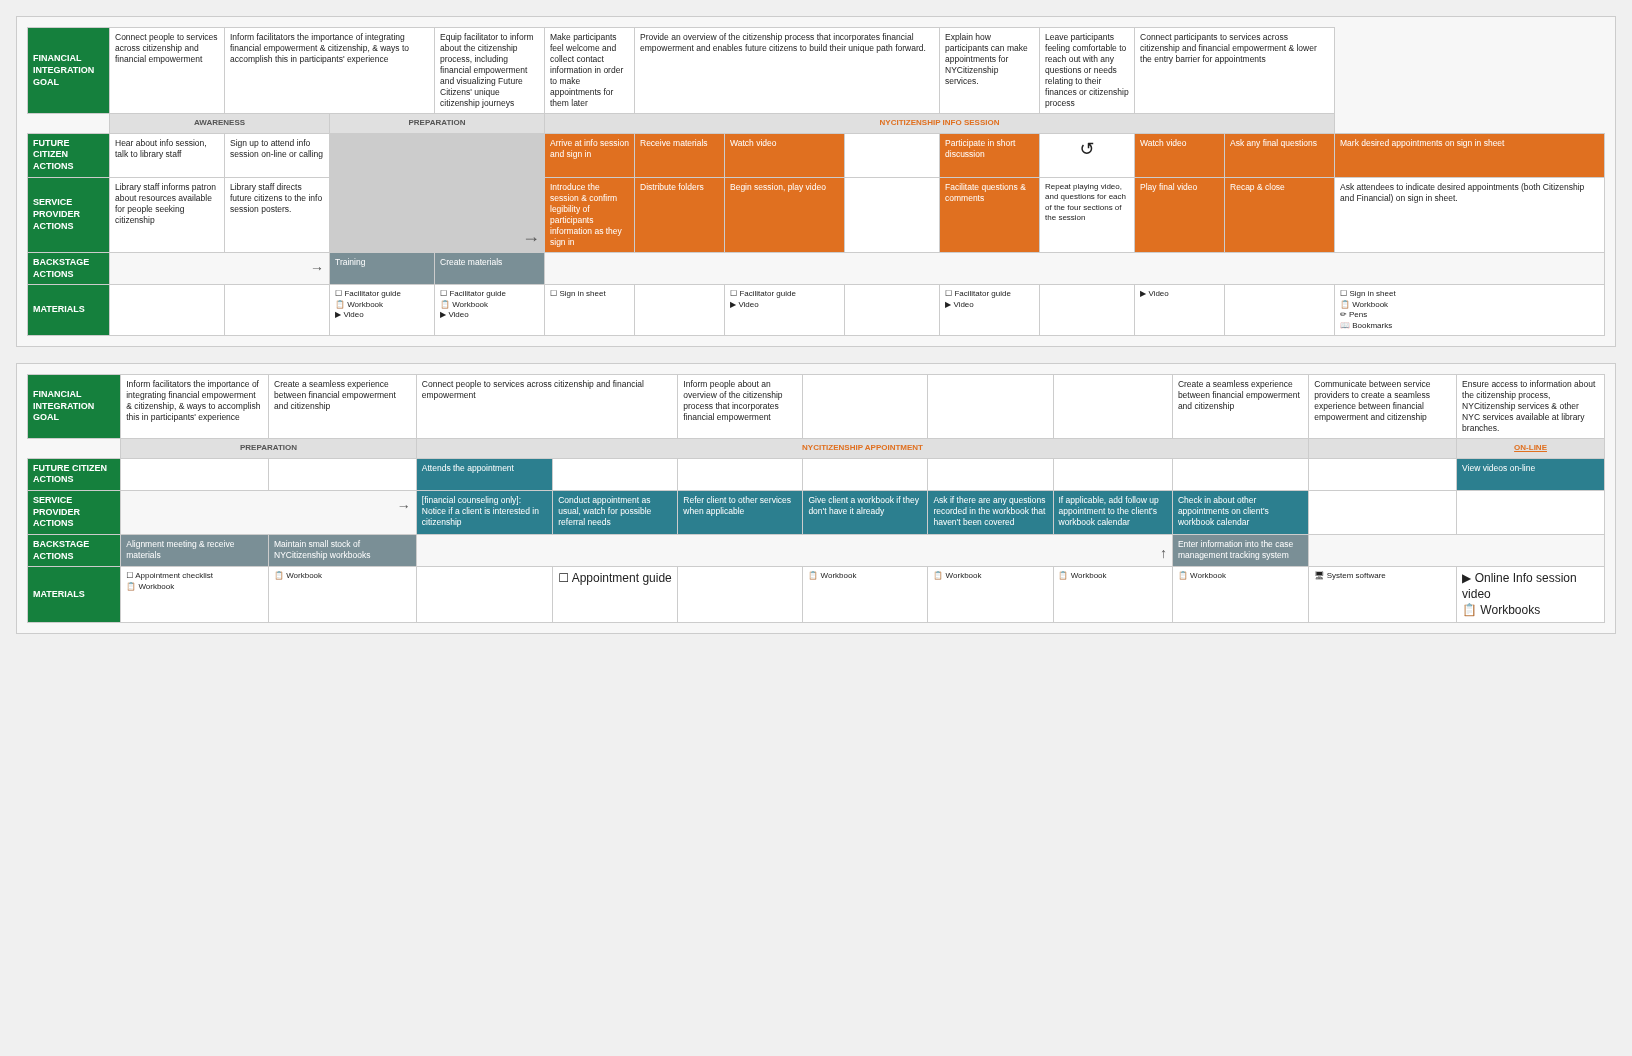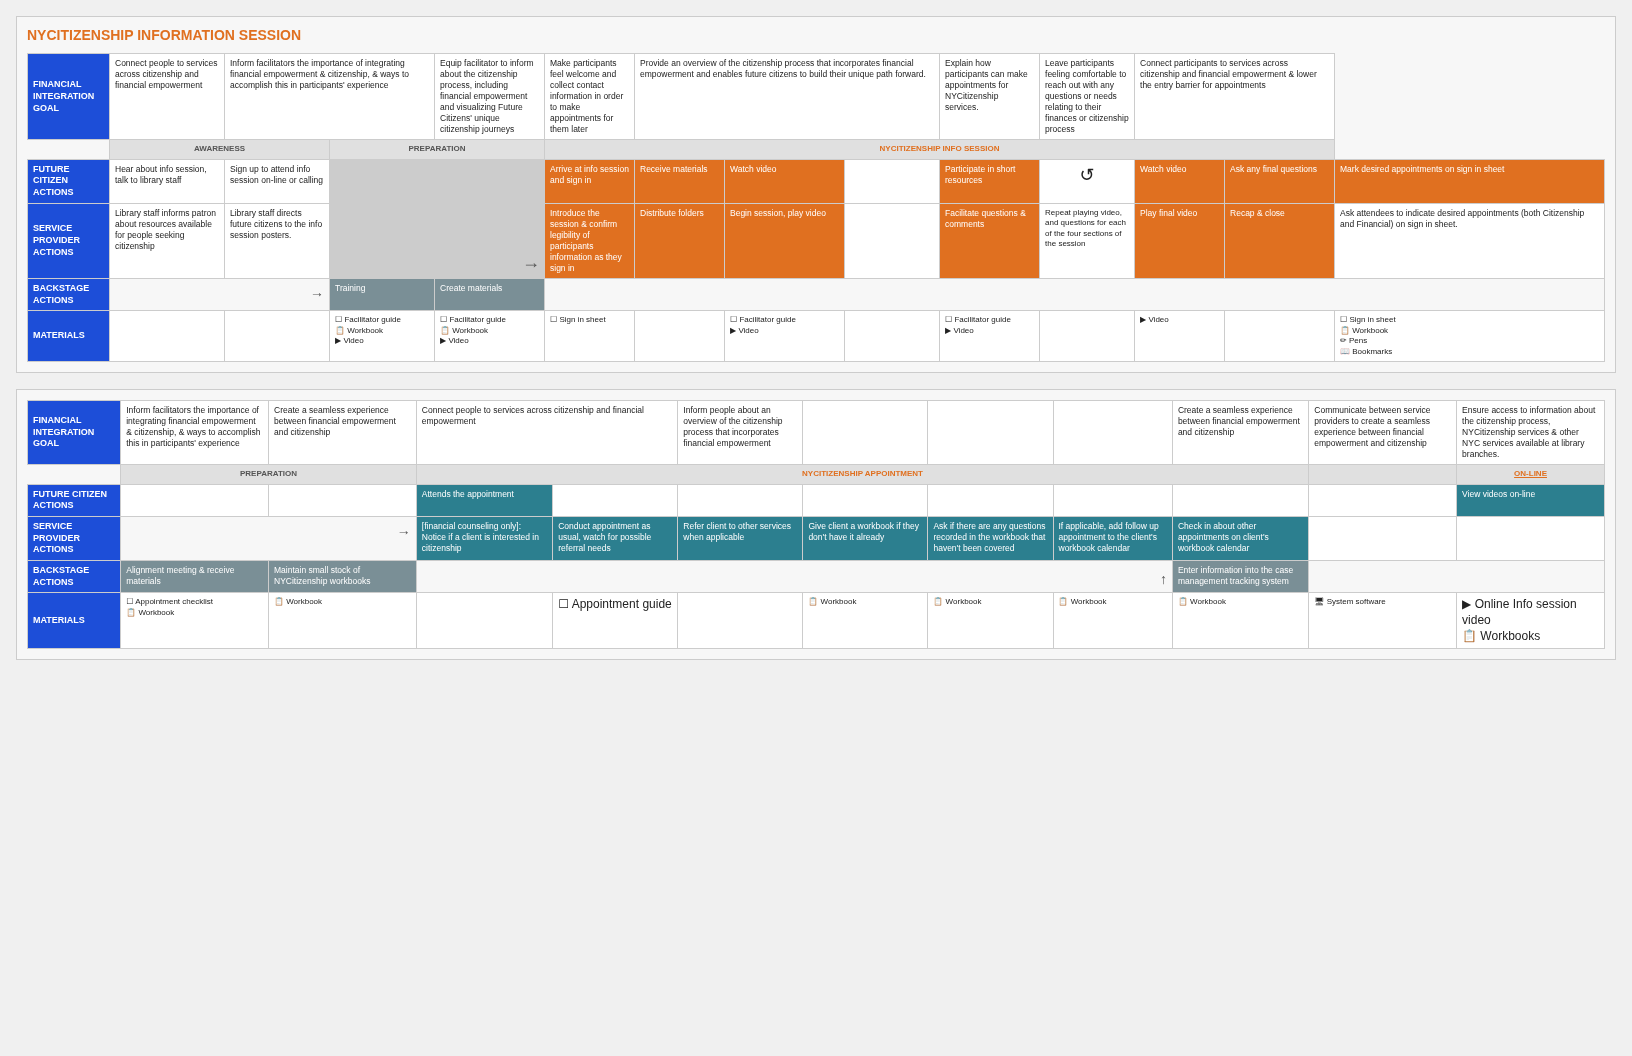--- a/index.html
+++ b/index.html
@@ -34,21 +34,21 @@
     }
     .flow-table td, .flow-table th {
       border: 1px solid #ccc;
       padding: 4px 5px;
       vertical-align: top;
       font-size: 8.5px;
       line-height: 1.3;
       background: #fff;
     }
     .flow-table .row-label-cell {
-      background: #1d4ed8;
+      background: #15803d;
       color: #fff;
       font-weight: bold;
       font-size: 9px;
       width: 80px;
       vertical-align: middle;
       text-align: left;
     }
     .flow-table .phase-header {
       background: #e0e0e0;
       font-weight: bold;
@@ -70,21 +70,20 @@
       color: #fff !important;
       margin-top: 24px;
     }
   </style>
 </head>
 <body>
 
 <div class="page">
 
   <div class="flow-section">
-    <div class="flow-title">NYCITIZENSHIP INFORMATION SESSION</div>
 
     <table class="flow-table">
       <colgroup>
         <col style="width:82px">
         <col style="width:115px">
         <col style="width:105px">
         <col style="width:105px">
         <col style="width:110px">
         <col style="width:90px">
         <col style="width:90px">
@@ -118,21 +117,21 @@
 
         <tr>
           <td class="row-label-cell"><strong>FUTURE CITIZEN ACTIONS</strong></td>
           <td>Hear about info session, talk to library staff</td>
           <td>Sign up to attend info session on-line or calling</td>
           <td colspan="2" style="background:#ccc;"></td>
           <td class="orange-cell">Arrive at info session and sign in</td>
           <td class="orange-cell">Receive materials</td>
           <td class="orange-cell">Watch video</td>
           <td></td>
-          <td class="orange-cell">Participate in short resources</td>
+          <td class="orange-cell">Participate in short discussion</td>
           <td style="background:#fff;font-size:18px;text-align:center;">↺</td>
           <td class="orange-cell">Watch video</td>
           <td class="orange-cell">Ask any final questions</td>
           <td class="orange-cell">Mark desired appointments on sign in sheet</td>
         </tr>
 
         <tr>
           <td class="row-label-cell"><strong>SERVICE PROVIDER ACTIONS</strong></td>
           <td>Library staff informs patron about resources available for people seeking citizenship</td>
           <td>Library staff directs future citizens to the info session posters.</td>

